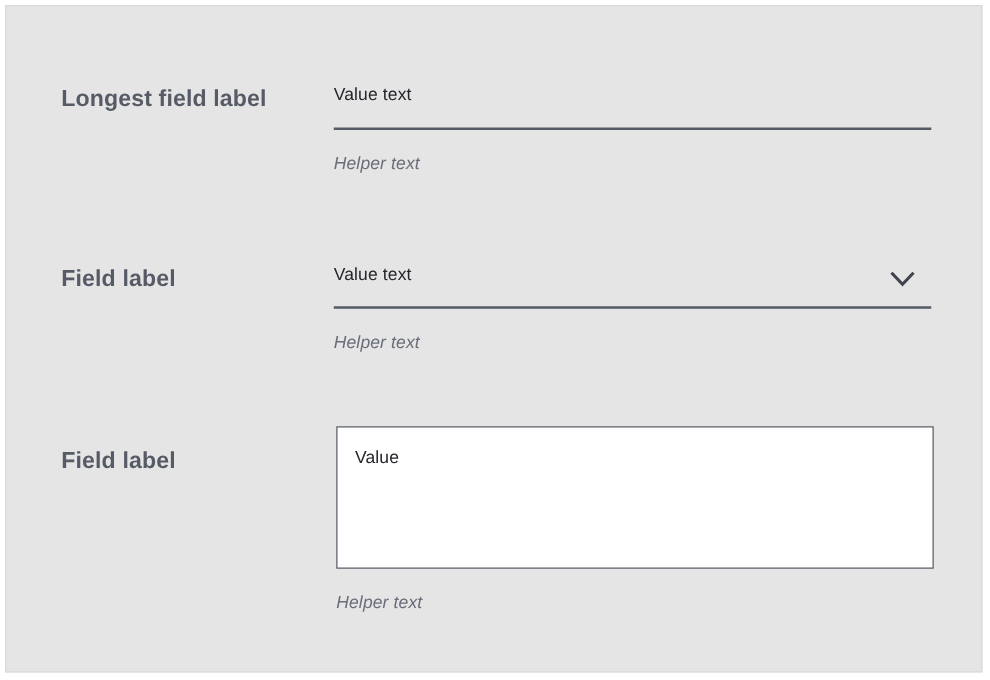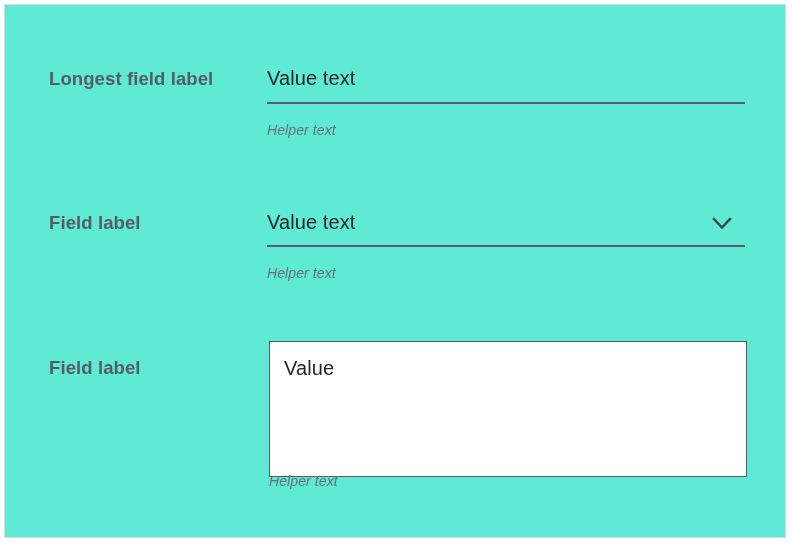--- a/index.html
+++ b/index.html
@@ -15,21 +15,21 @@
   }
 
   .card {
     position: absolute;
     left: 4px;
     top: 4px;
     width: 782px;
     height: 534px;
     box-sizing: border-box;
     border: 1px solid #d6d9de;
-    background: #5eead4;
+    background: #e5e5e5;
     overflow: hidden;
   }
 
   .form-row {
     position: absolute;
     left: 0;
     width: 100%;
     height: 0;
   }
 
@@ -46,21 +46,21 @@
   }
 
   .field-col {
     position: absolute;
     left: 262px;
     width: 478px;
   }
 
   .value-text {
     color: #24262b;
-    font-size: 20px;
+    font-size: 14px;
     font-weight: 400;
     letter-spacing: 0.1px;
     white-space: nowrap;
   }
 
   .underline {
     height: 2px;
     background: #565b66;
     width: 478px;
   }
@@ -101,21 +101,21 @@
     display: block;
   }
 
   
   .row-area .field-label { top: 352px; }
   .textarea-box {
     position: absolute;
     top: 336px;
     left: 2px;
     width: 478px;
-    height: 136px;
+    height: 114px;
     box-sizing: border-box;
     border: 1px solid #565b66;
     background: #ffffff;
   }
   .textarea-box .value-text {
     position: absolute;
     top: 15px;
     left: 14px;
   }
   .row-area .helper-text { position: absolute; top: 468px; left: 2px; }

